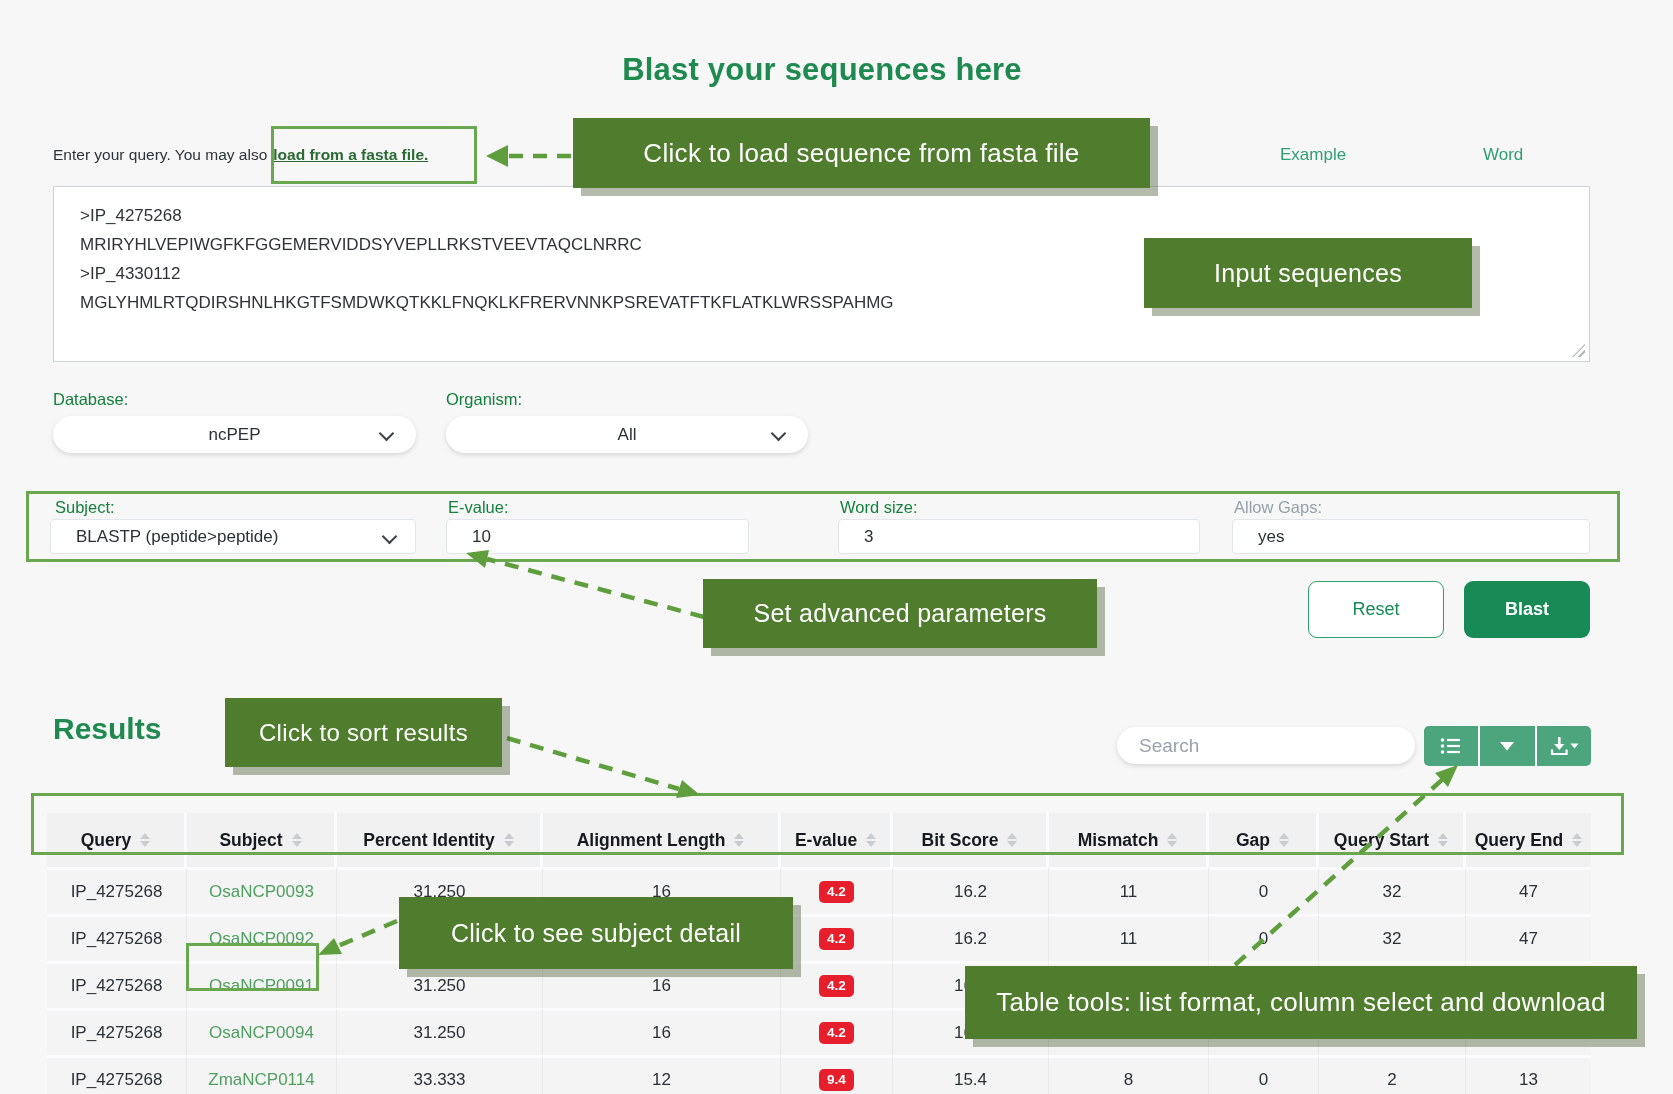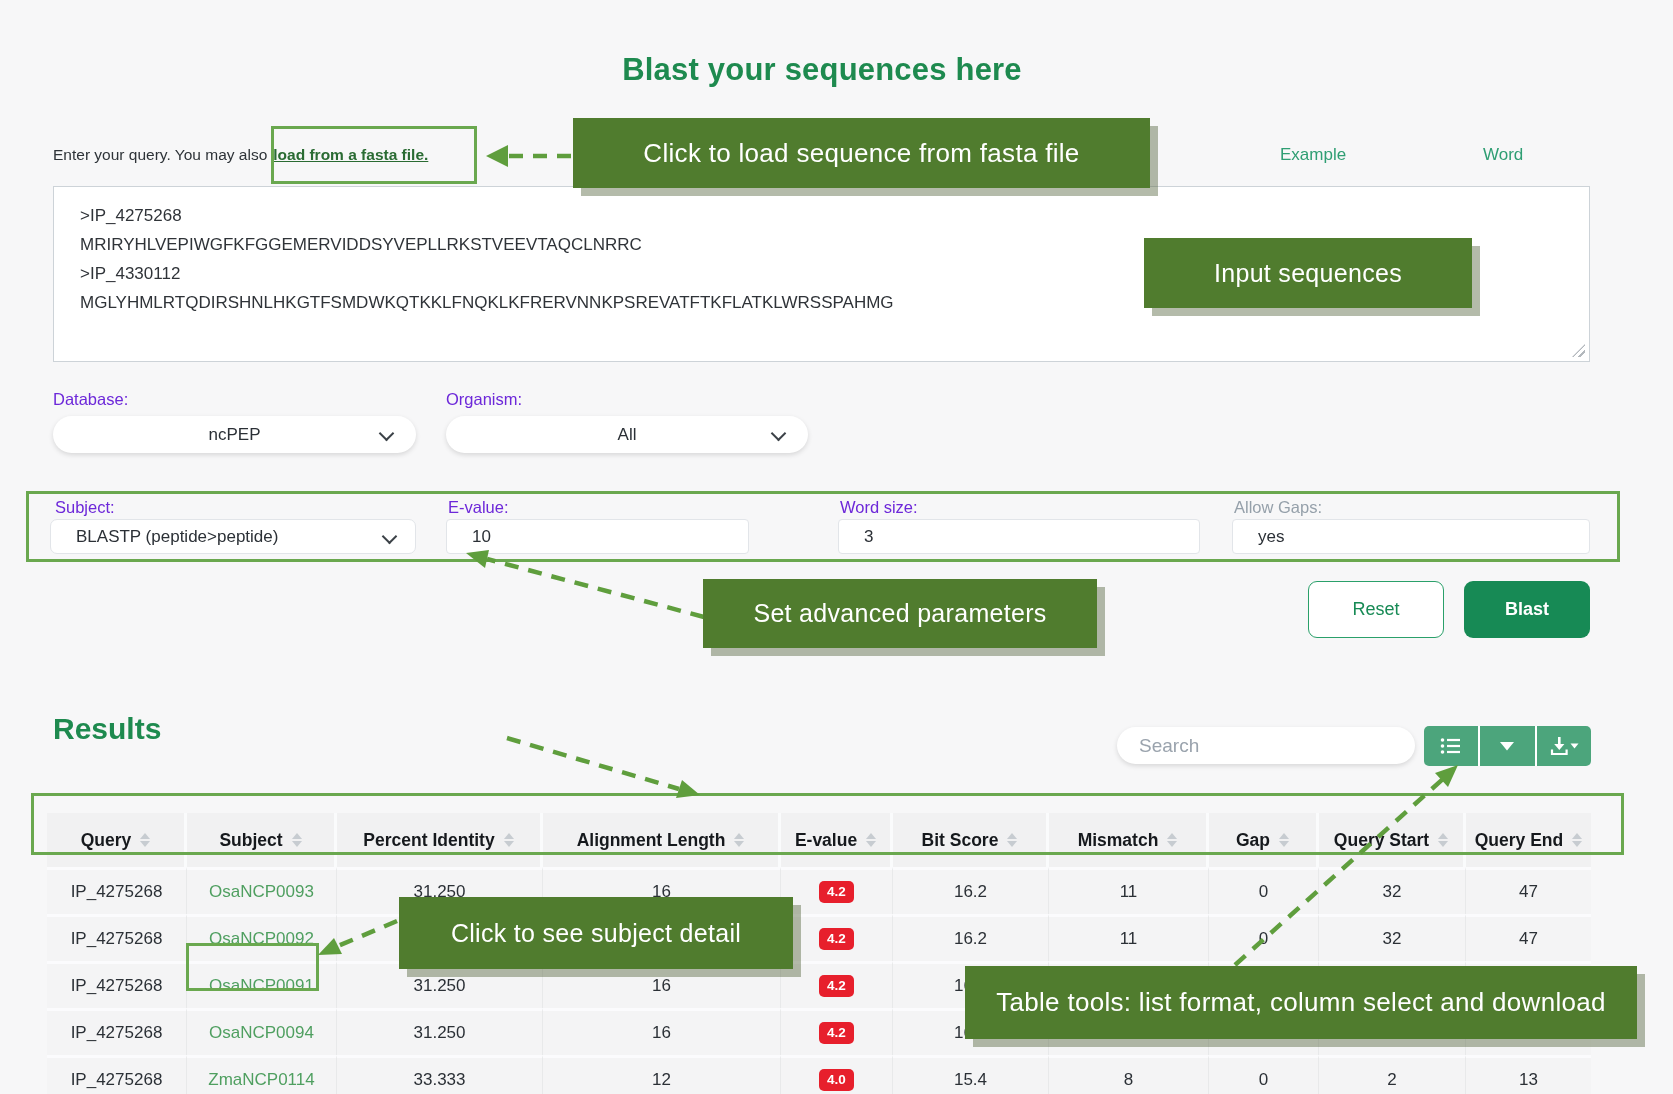--- a/index.html
+++ b/index.html
@@ -19,21 +19,21 @@
 
   
   .seq-input{left:53px;top:186px;width:1537px;height:176px;box-sizing:border-box;background:#fff;
     border:1px solid #cdd3d8;padding:14px 26px;font-family:"Liberation Sans",sans-serif;
     font-size:17px;line-height:29px;color:#2f3338;resize:none;outline:none;white-space:pre;overflow:hidden;}
   .resize-handle{left:1572px;top:344px;width:13px;height:13px;cursor:nwse-resize;
     background:repeating-linear-gradient(135deg,transparent 0 3px,#b3b8bd 3px 5px);
     clip-path:polygon(100% 0,100% 100%,0 100%);}
 
   
-  .field-label{font-size:16.5px;color:#6d28d9;}
+  .field-label{font-size:16.5px;color:#15803d;}
   .pill{height:37px;background:#fff;border-radius:19px;box-shadow:0 2px 5px rgba(0,0,0,.13);
     display:flex;align-items:center;justify-content:center;font-size:17px;color:#2b3036;cursor:pointer;}
   .chev{width:9px;height:9px;border-right:2.2px solid #3c4248;border-bottom:2.2px solid #3c4248;
     transform:rotate(45deg);position:absolute;right:24px;top:12px;}
 
   
   .anno-box{border:3px solid #6aa84f;background:transparent;pointer-events:none;z-index:5;}
   .adv-input{top:519px;height:35px;box-sizing:border-box;background:#fff;border:1px solid #e2e5e9;
     border-radius:4px;display:flex;align-items:center;padding-left:25px;font-size:17px;color:#2b3036;}
   .gray-label{color:#95a0aa;}
@@ -107,21 +107,21 @@
     <span class="chev"></span>
   </div>
   <div class="abs field-label" style="left:446px;top:390px;">Organism:</div>
   <div class="abs pill" style="left:446px;top:416px;width:362px;">
     <span>All</span>
     <span class="chev"></span>
   </div>
 
   <div class="abs anno-box" style="left:26px;top:491px;width:1588px;height:65px;"></div>
   <div class="abs field-label" style="left:55px;top:498px;">Subject:</div>
-  <div class="abs adv-input" style="left:50px;width:366px;border-radius:7px;">
+  <div class="abs adv-input" style="left:50px;width:366px;">
     <span>BLASTP (peptide&gt;peptide)</span>
     <span class="chev" style="right:20px;top:11px;"></span>
   </div>
   <div class="abs field-label" style="left:448px;top:498px;">E-value:</div>
   <div class="abs adv-input" style="left:446px;width:303px;">
     <span>10</span>
   </div>
   <div class="abs field-label" style="left:840px;top:498px;">Word size:</div>
   <div class="abs adv-input" style="left:838px;width:362px;">
     <span>3</span>
@@ -298,21 +298,21 @@
           <td>11</td>
           <td>0</td>
           <td>32</td>
           <td>47</td>
         </tr>
         <tr>
           <td>IP_4275268</td>
           <td><a class="subject-link">ZmaNCP0114</a></td>
           <td>33.333</td>
           <td>12</td>
-          <td><span class="evbadge">4.0</span></td>
+          <td><span class="evbadge">9.4</span></td>
           <td>15.4</td>
           <td>8</td>
           <td>0</td>
           <td>2</td>
           <td>13</td>
         </tr>
         <tr class="partial">
           <td></td>
             <td></td>
             <td></td>
@@ -345,16 +345,17 @@
       <polygon points="466,553 489,550 485,568"></polygon>
       <polygon points="700,795 676,798 682,780"></polygon>
       <polygon points="1458,765 1448,787 1435,773"></polygon>
       <polygon points="318,955 334,938 342,954"></polygon>
     </g>
   </svg>
 
   <div class="abs callout callout-fasta">Click to load sequence from fasta file</div>
   <div class="abs callout callout-input">Input sequences</div>
   <div class="abs callout callout-advanced">Set advanced parameters</div>
+  <div class="abs callout callout-sort">Click to sort results</div>
   <div class="abs callout callout-subject">Click to see subject detail</div>
   <div class="abs callout callout-tools">Table tools: list format, column select and download</div>
 
 </div>
 
 </body></html>

